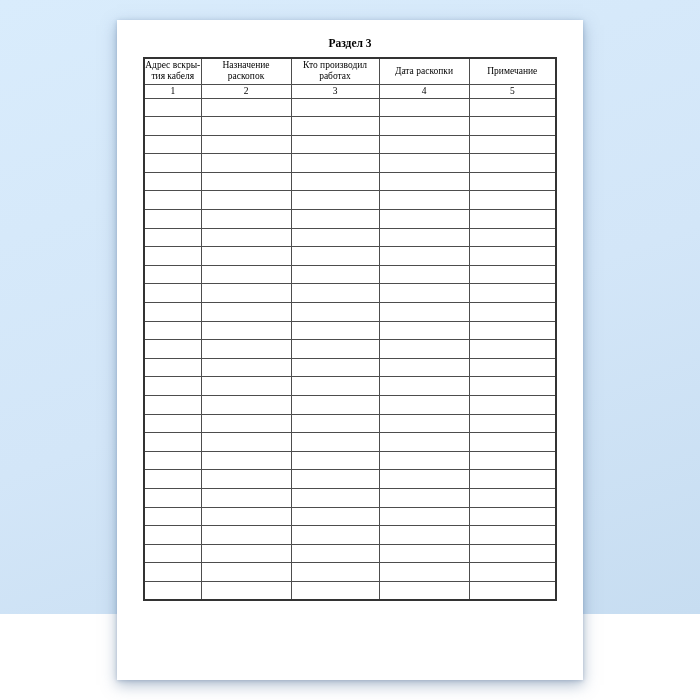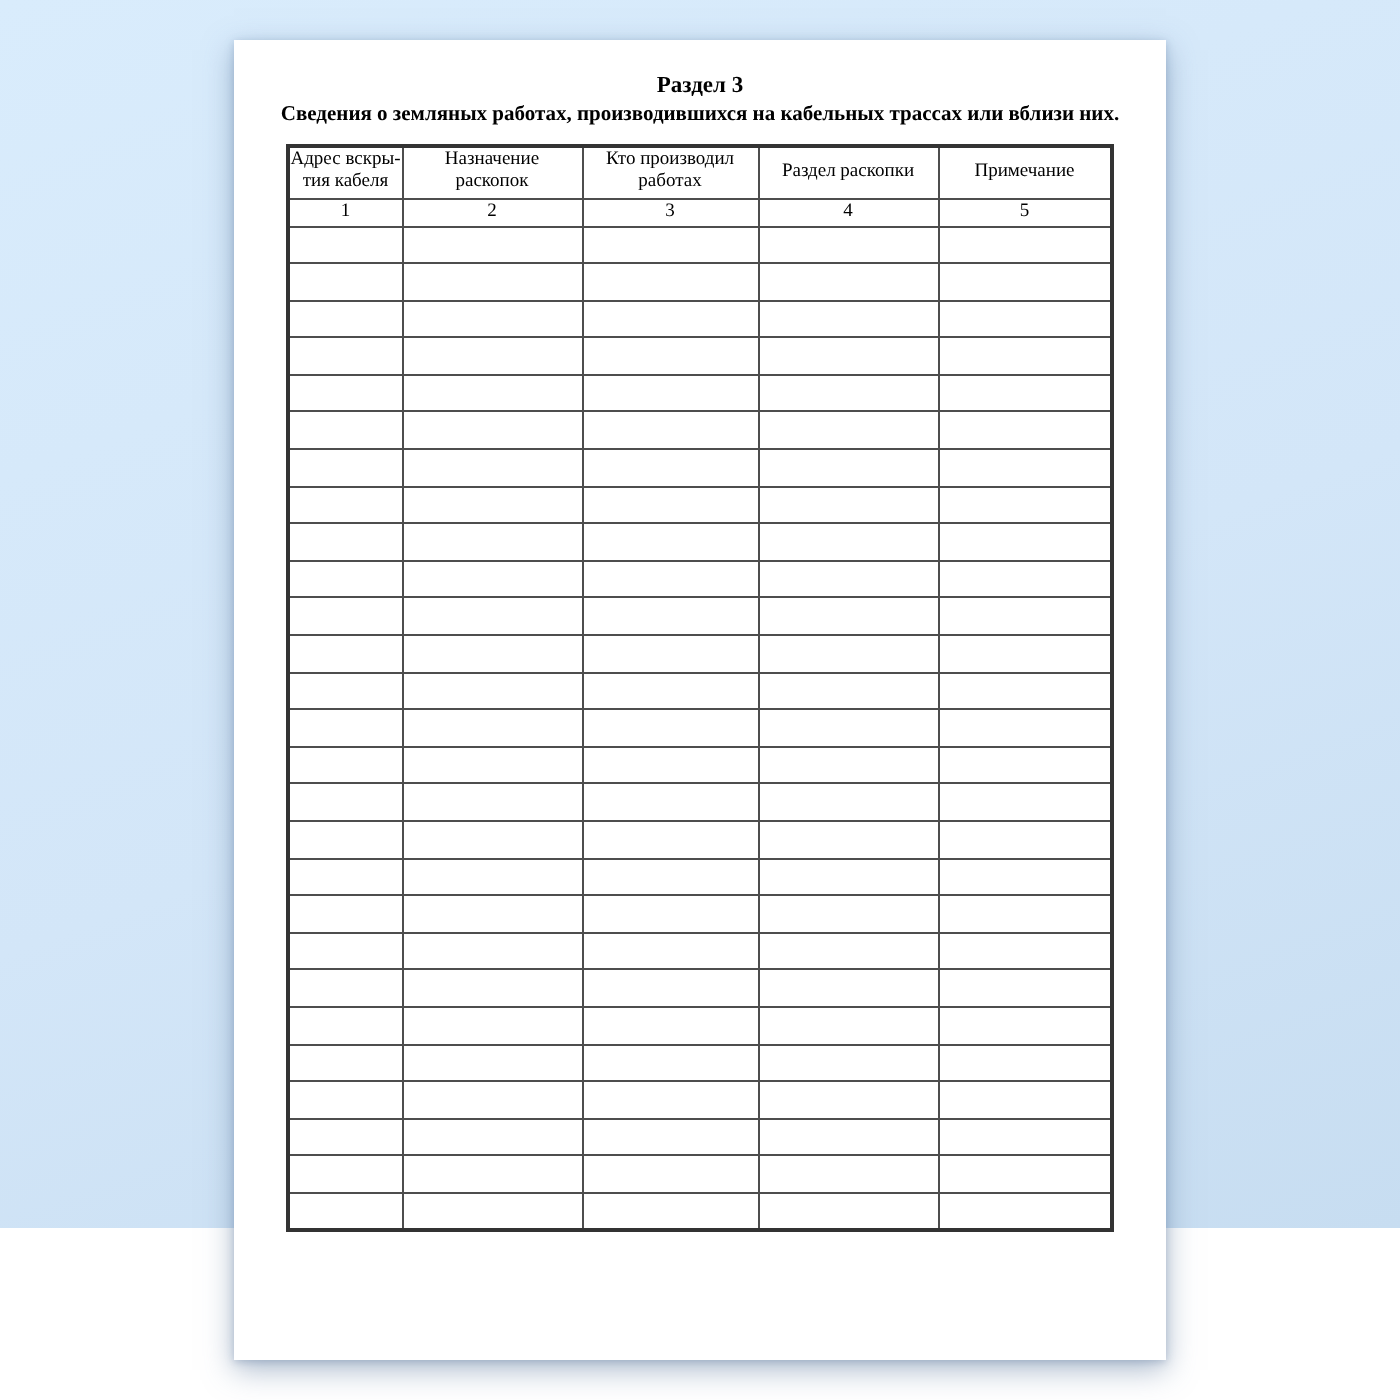--- a/index.html
+++ b/index.html
@@ -78,39 +78,38 @@
     height: 18.6px;
     font-size: 9.5px;
   }
 </style>
 </head>
 <body>
 
 <div class="canvas">
   <div class="paper">
     <div class="title">Раздел 3</div>
-    <div class="subtitle">Сведения о земляных работах, производившихся на кабельных трассах или вблизи них.</div>
 
     <table class="form-table">
       <colgroup>
           <col style="width: 57px;">
           <col style="width: 90px;">
           <col style="width: 88px;">
           <col style="width: 90px;">
           <col style="width: 87px;">
         </colgroup>
       <thead>
         <tr class="header-row">
           <th>Адрес вскры-
 тия кабеля</th>
           <th>Назначение
 раскопок</th>
           <th>Кто производил
 работах</th>
-          <th>Раздел раскопки</th>
+          <th>Дата раскопки</th>
           <th>Примечание</th>
         </tr>
         <tr class="number-row">
           <td>1</td>
           <td>2</td>
           <td>3</td>
           <td>4</td>
           <td>5</td>
         </tr>
       </thead>

